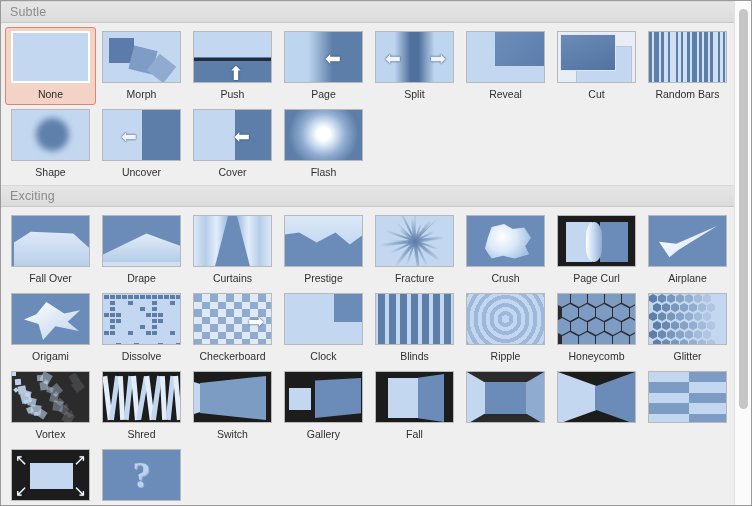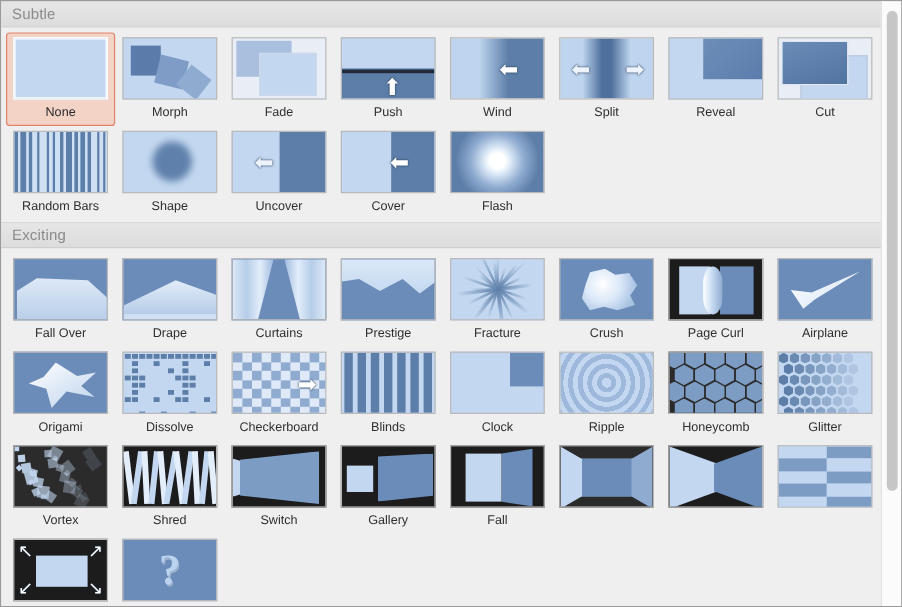--- a/index.html
+++ b/index.html
@@ -276,39 +276,32 @@
           </div>
           <div class="cell">
             <div class="thumb t-morph">
               <i class="s1"></i>
               <i class="s2"></i>
               <i class="s3"></i>
             </div>
             <div class="label">Morph</div>
           </div>
           <div class="cell">
-            <div class="thumb t-fade">
-              <i class="r1"></i>
-              <i class="r2"></i>
-            </div>
-            <div class="label">Fade</div>
-          </div>
-          <div class="cell">
             <div class="thumb t-push">
               <div class="bot"></div>
               <div class="bar"></div>
               <span class="ar " style="left:34px;top:32px;">⬆</span>
             </div>
             <div class="label">Push</div>
           </div>
           <div class="cell">
             <div class="thumb t-wipe">
               <span class="ar " style="left:40px;top:17px;">⬅</span>
             </div>
-            <div class="label">Wind</div>
+            <div class="label">Page</div>
           </div>
           <div class="cell">
             <div class="thumb t-split">
               <span class="ar hollow" style="left:9px;top:17px;">⬅</span>
               <span class="ar hollow" style="left:54px;top:17px;">➡</span>
             </div>
             <div class="label">Split</div>
           </div>
           <div class="cell">
             <div class="thumb t-reveal">
@@ -547,37 +540,37 @@
               <i style="position:absolute;left:0px;top:45px;width:8px;height:7.5px;background:#8fabd0"></i>
               <i style="position:absolute;left:16px;top:45px;width:8px;height:7.5px;background:#8fabd0"></i>
               <i style="position:absolute;left:32px;top:45px;width:8px;height:7.5px;background:#8fabd0"></i>
               <i style="position:absolute;left:48px;top:45px;width:8px;height:7.5px;background:#8fabd0"></i>
               <i style="position:absolute;left:64px;top:45px;width:8px;height:7.5px;background:#8fabd0"></i>
               <span class="ar " style="left:54px;top:18px;">➡</span>
             </div>
             <div class="label">Checkerboard</div>
           </div>
           <div class="cell">
+            <div class="thumb t-clock">
+              <div class="q"></div>
+              <div class="sh"></div>
+            </div>
+            <div class="label">Clock</div>
+          </div>
+          <div class="cell">
             <div class="thumb t-blinds">
               <i style="position:absolute;left:2px;top:0;width:7px;height:100%;background:#5d7ea8"></i>
               <i style="position:absolute;left:13px;top:0;width:7px;height:100%;background:#5d7ea8"></i>
               <i style="position:absolute;left:24px;top:0;width:7px;height:100%;background:#5d7ea8"></i>
               <i style="position:absolute;left:35px;top:0;width:7px;height:100%;background:#5d7ea8"></i>
               <i style="position:absolute;left:46px;top:0;width:7px;height:100%;background:#5d7ea8"></i>
               <i style="position:absolute;left:57px;top:0;width:7px;height:100%;background:#5d7ea8"></i>
               <i style="position:absolute;left:68px;top:0;width:7px;height:100%;background:#5d7ea8"></i>
             </div>
             <div class="label">Blinds</div>
-          </div>
-          <div class="cell">
-            <div class="thumb t-clock">
-              <div class="q"></div>
-              <div class="sh"></div>
-            </div>
-            <div class="label">Clock</div>
           </div>
           <div class="cell">
             <div class="thumb t-ripple"></div>
             <div class="label">Ripple</div>
           </div>
           <div class="cell">
             <div class="thumb t-honeycomb">
               <i style="position:absolute;left:-4px;top:-4px;width:16px;height:17px;background:#7d9cc4;clip-path:polygon(50% 0%,100% 25%,100% 75%,50% 100%,0% 75%,0% 25%);"></i>
               <i style="position:absolute;left:13px;top:-4px;width:16px;height:17px;background:#7d9cc4;clip-path:polygon(50% 0%,100% 25%,100% 75%,50% 100%,0% 75%,0% 25%);"></i>
               <i style="position:absolute;left:30px;top:-4px;width:16px;height:17px;background:#7d9cc4;clip-path:polygon(50% 0%,100% 25%,100% 75%,50% 100%,0% 75%,0% 25%);"></i>

